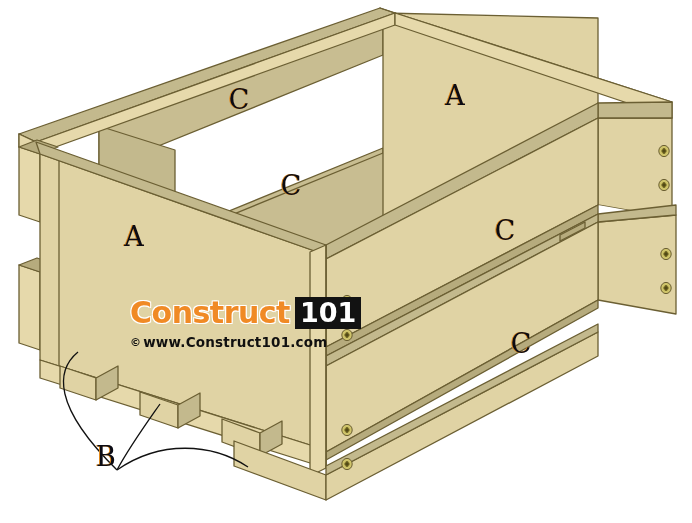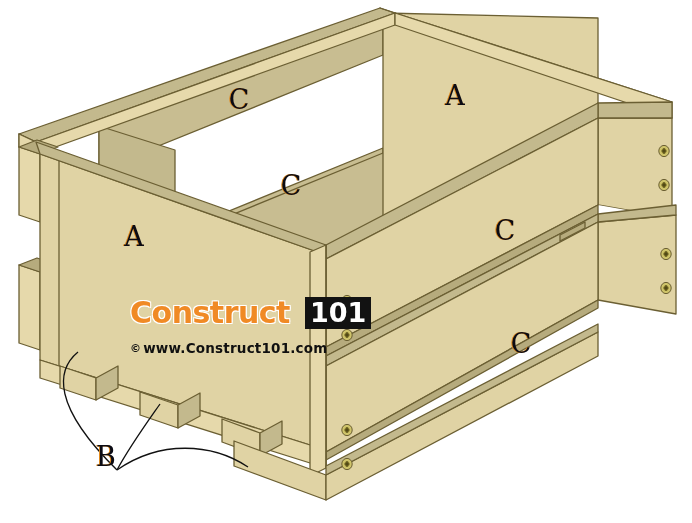--- a/index.html
+++ b/index.html
@@ -70,30 +70,30 @@
   }
   .logo-101 {
     font-family: "DejaVu Sans", sans-serif;
     font-weight: bold;
     font-size: 27px;
     color: #ffffff;
     background: #121212;
     border: 2px solid #121212;
     padding: 0 3px;
     line-height: 1.02;
-    margin-left: 15px;
+    margin-left: 5px;
     letter-spacing: 0px;
   }
   #logo-url {
     font-family: "DejaVu Sans", sans-serif;
     font-weight: bold;
     font-size: 13.5px;
     color: #101010;
     letter-spacing: 0.2px;
-    margin-top: 10px;
+    margin-top: 4px;
     white-space: nowrap;
   }
   #logo-url .cmark {
     font-size: 11px;
     vertical-align: 1px;
     margin-right: 2px;
   }
 </style>
 </head>
 <body>

